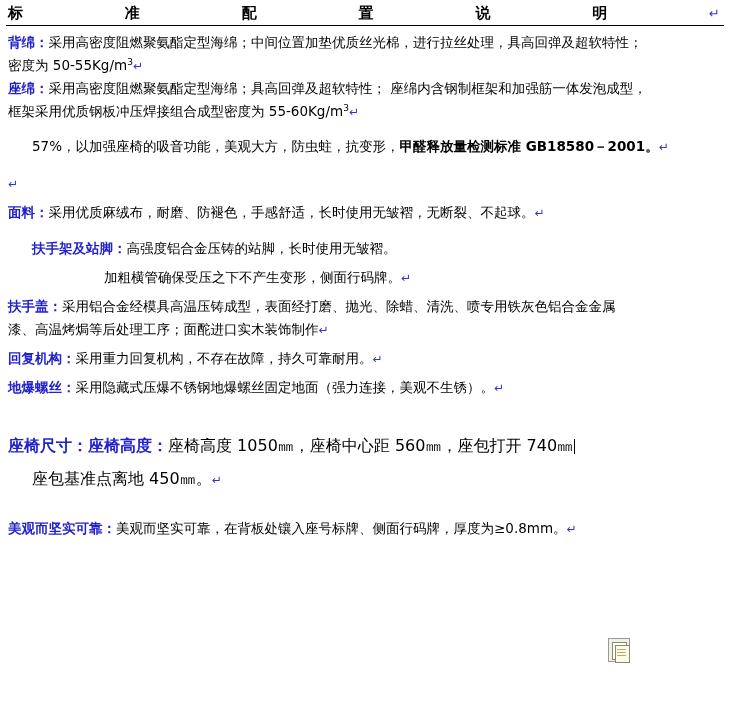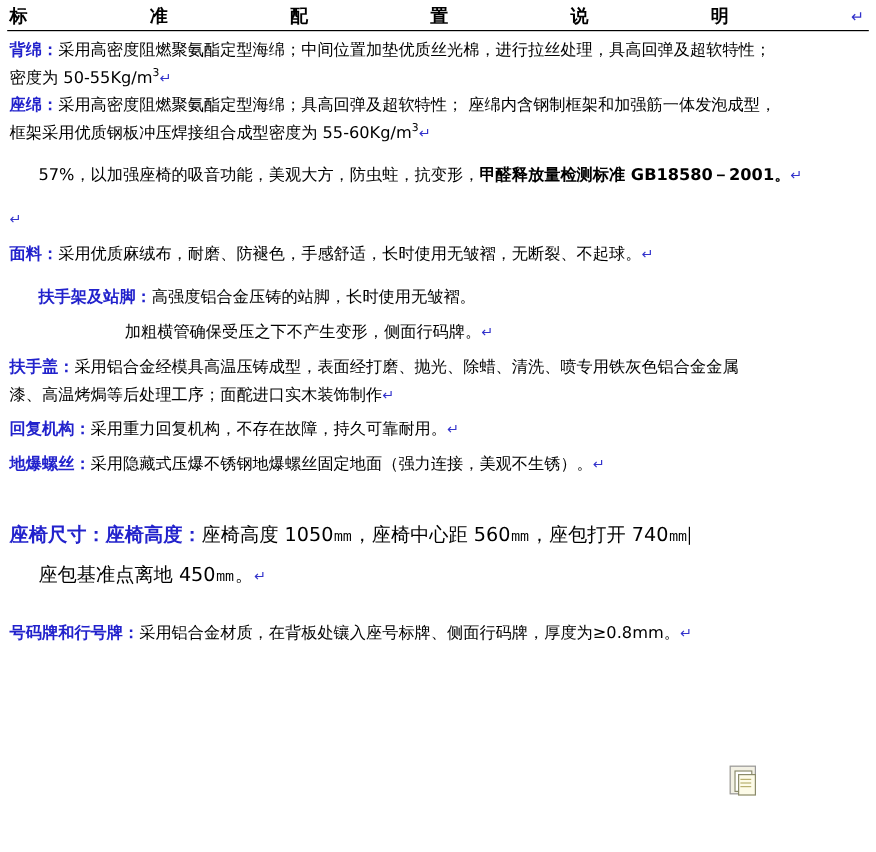--- a/index.html
+++ b/index.html
@@ -199,21 +199,21 @@
     </p>
     <div class="gap-s"></div>
     <p class="sizeline indent2">
       <span class="bk">座包基准点离地 450㎜。</span><span class="pil">↵</span>
     </p>
 
     <div class="gap-l"></div>
     <div class="gap-s"></div>
 
     <p class="para lastline">
-      <span class="blue">号码牌和行号牌：</span><span class="bk">采用铝合金材质，在背板处镶入座号标牌、侧面行码牌，厚度为≥0.8mm。</span><span class="pil">↵</span>
+      <span class="blue">美观而坚实可靠：</span><span class="bk">美观而坚实可靠，在背板处镶入座号标牌、侧面行码牌，厚度为≥0.8mm。</span><span class="pil">↵</span>
     </p>
 
   </div>
 
   <div class="clip-icon">
     <div class="sheet"></div>
     <div class="sheet2">
     </div>
     <div class="ln" style="top:10px;"></div>
     <div class="ln" style="top:13px;"></div>

